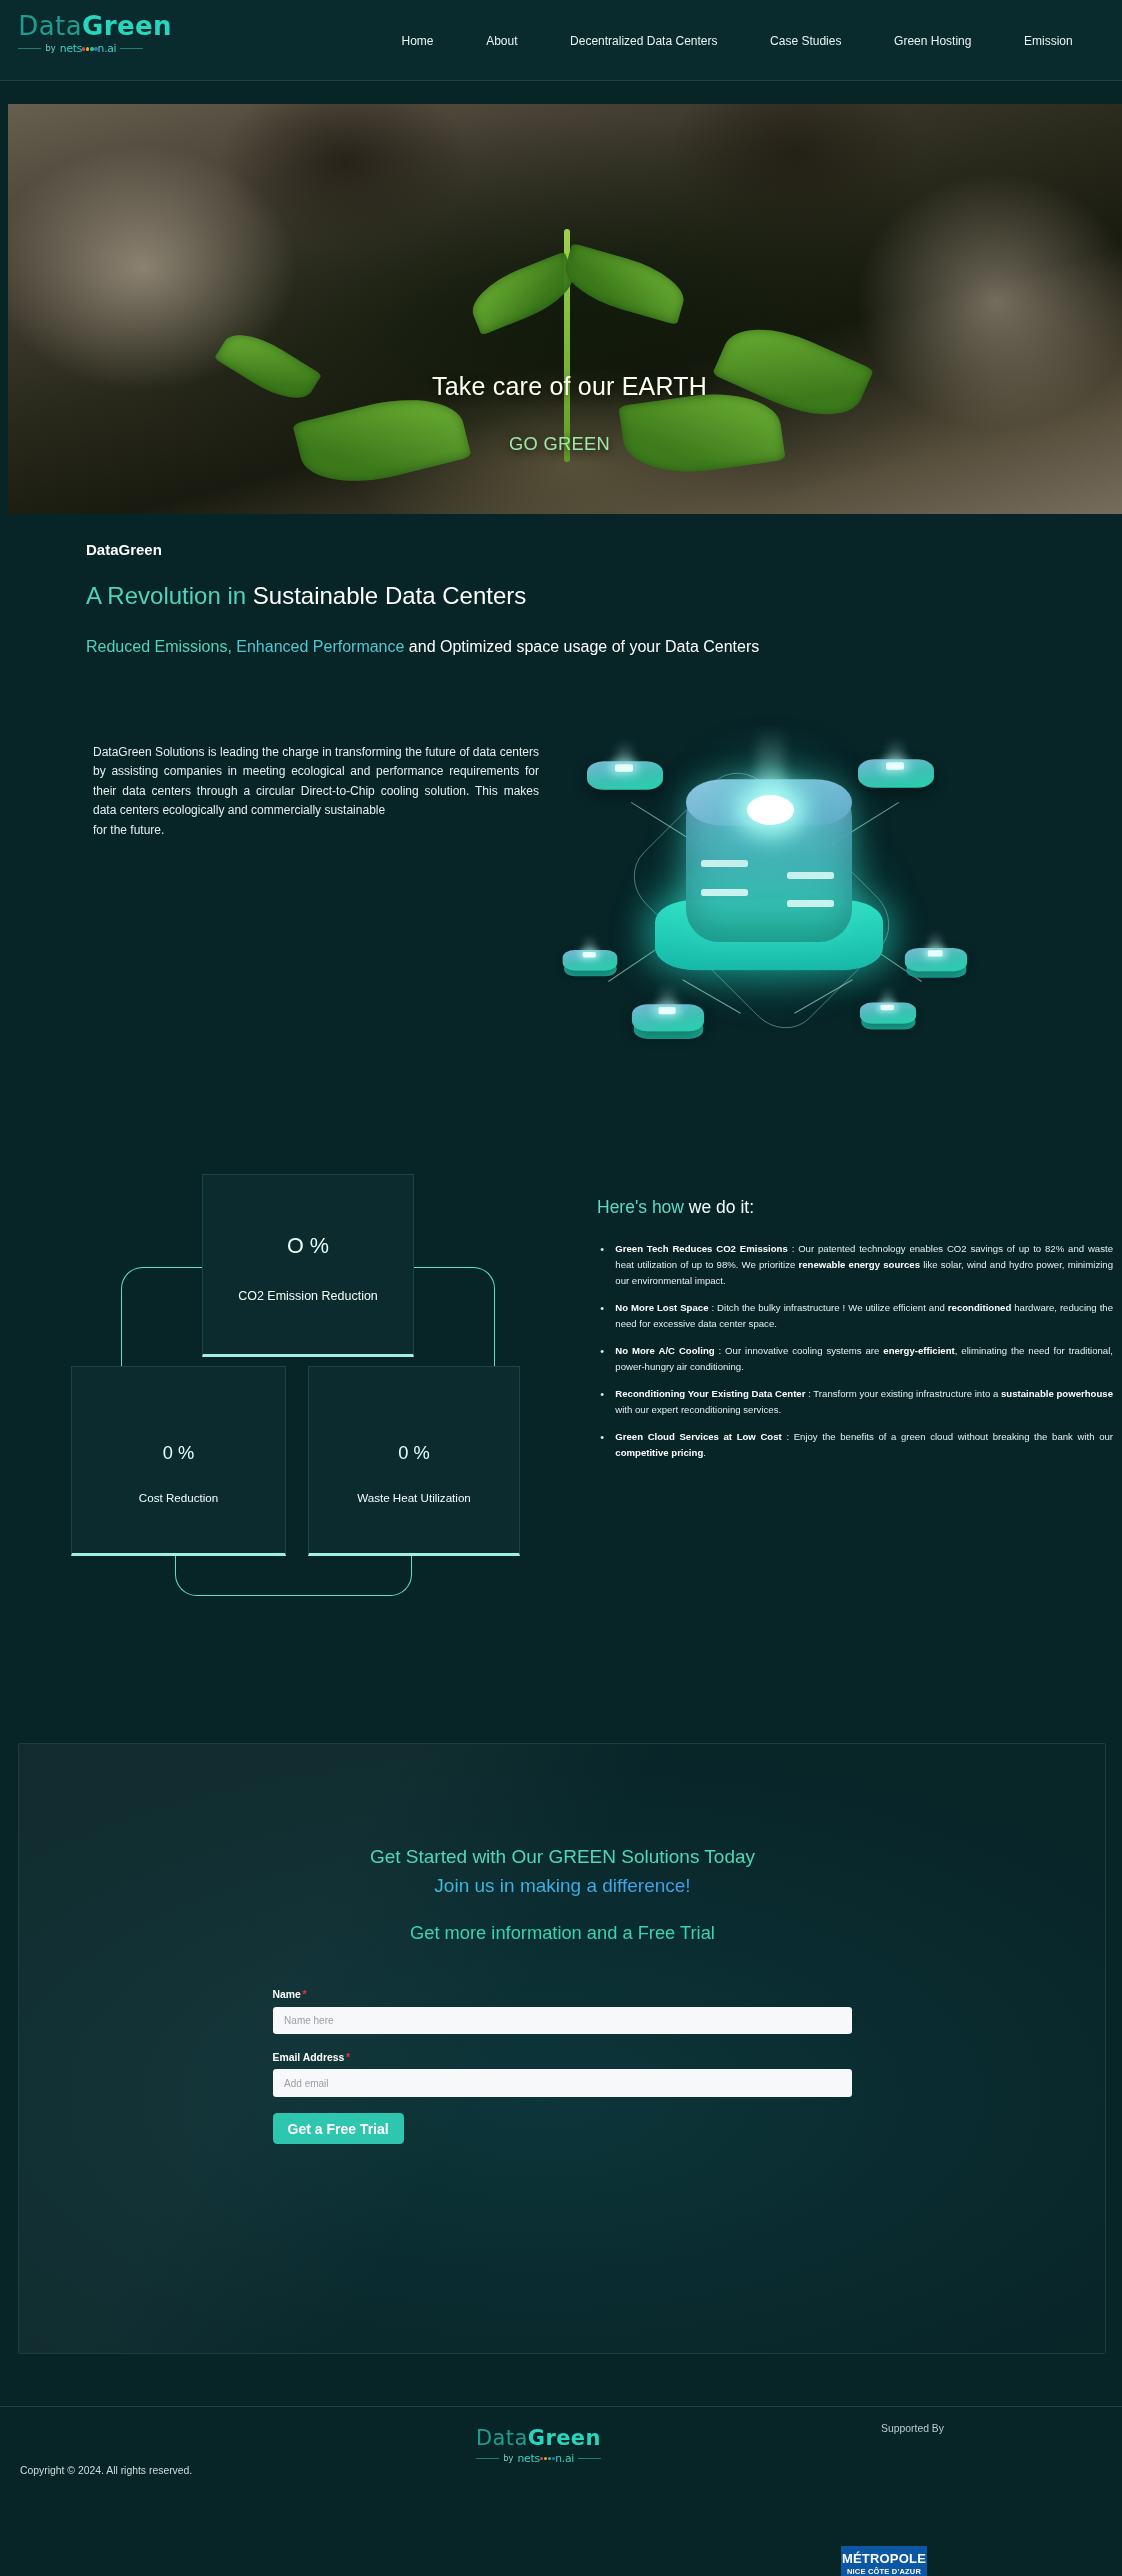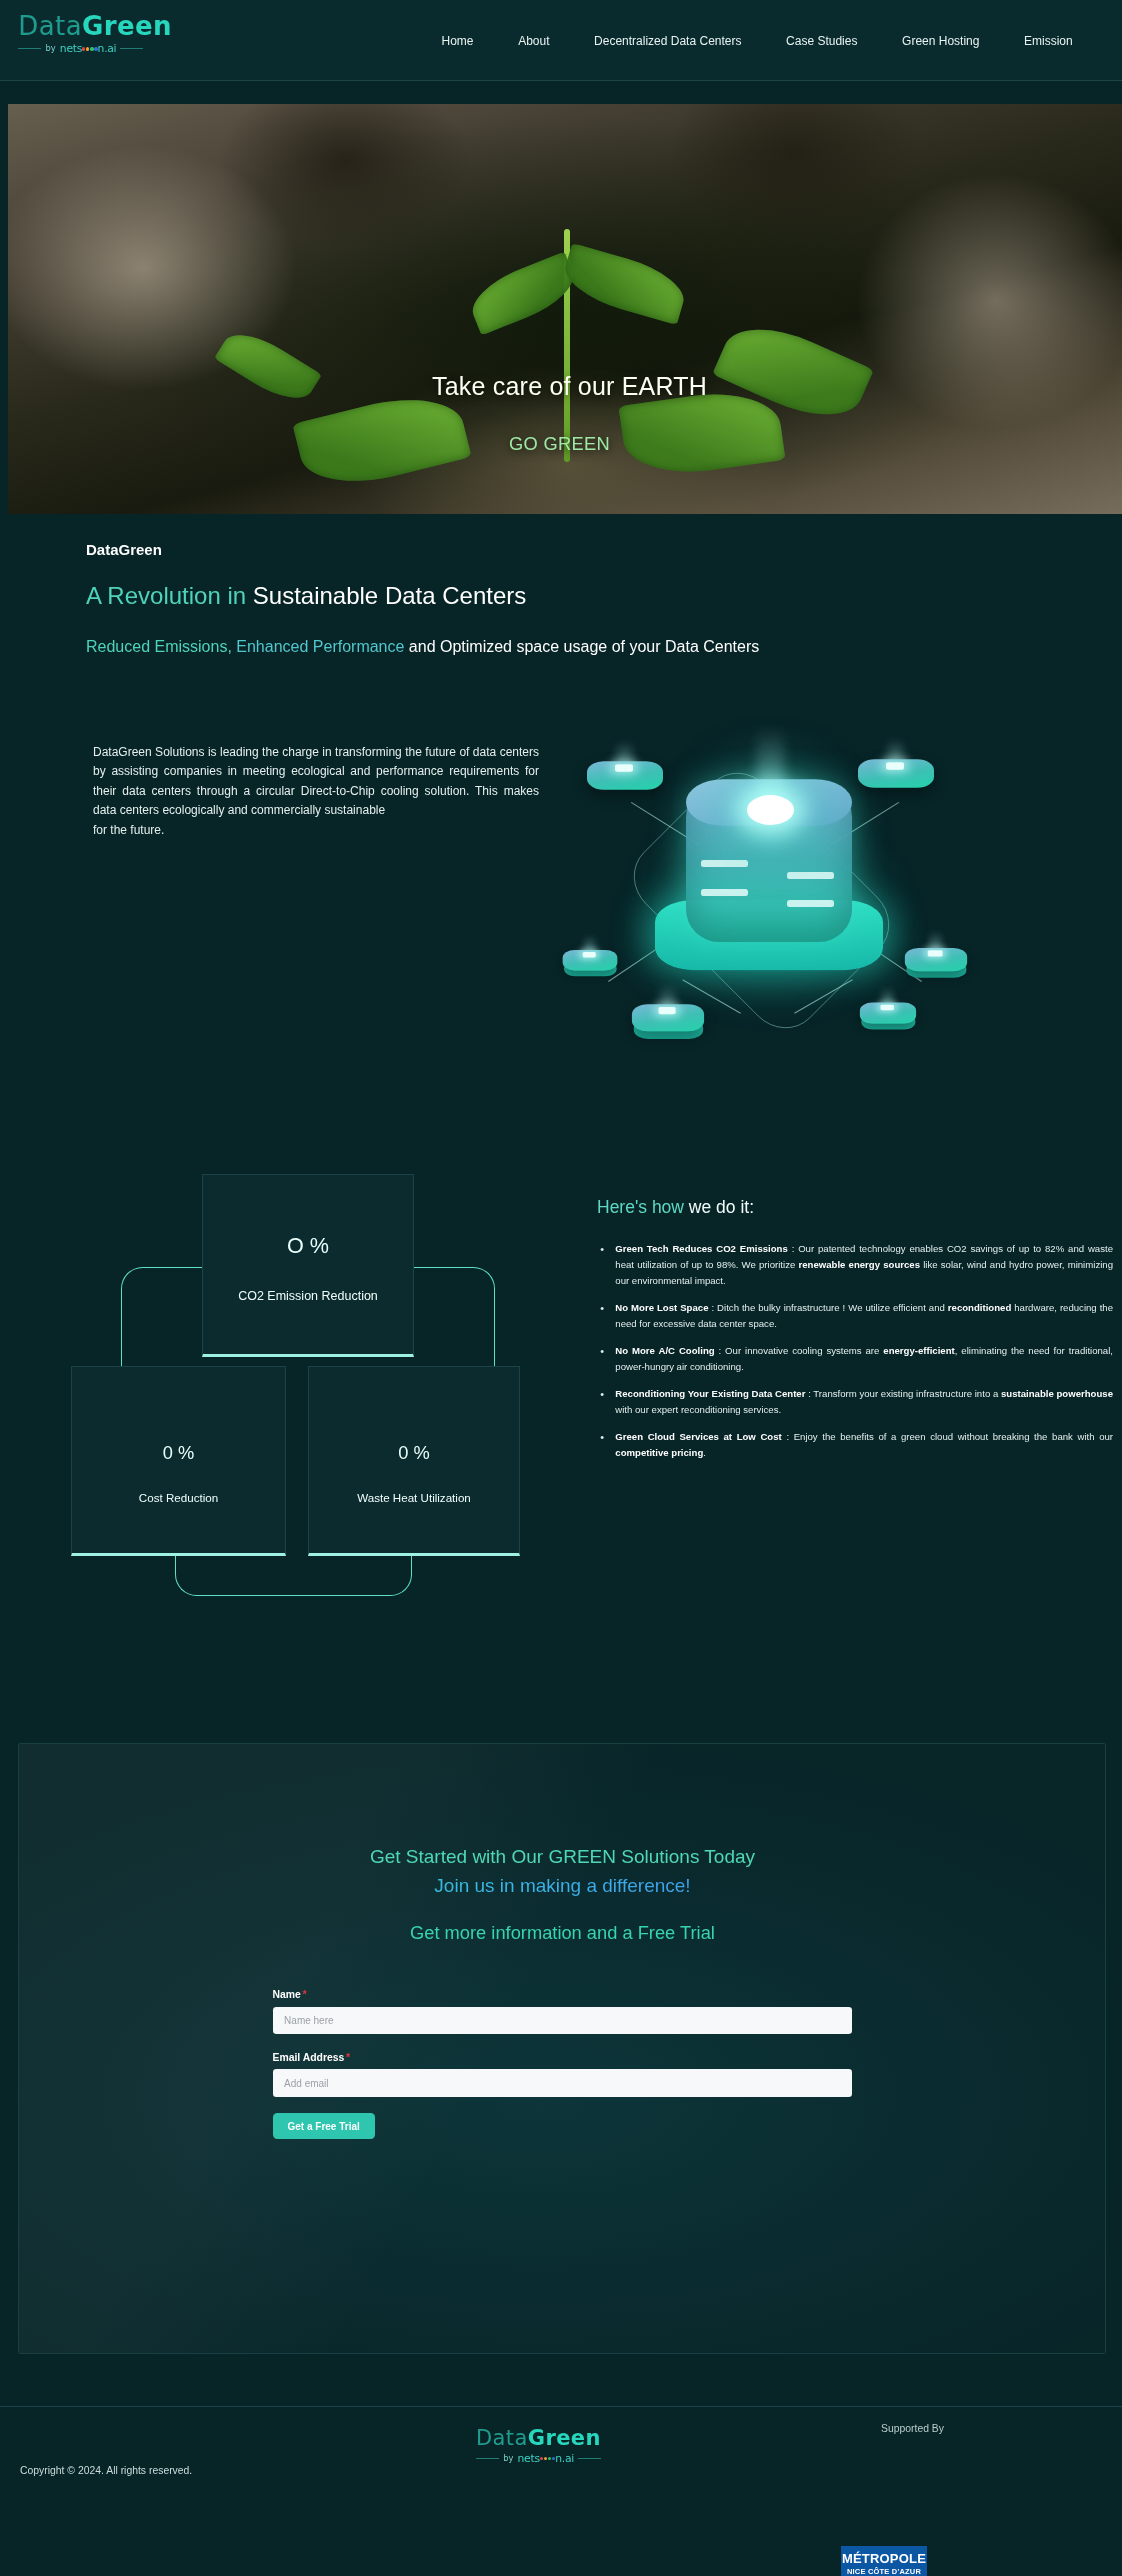--- a/index.html
+++ b/index.html
@@ -31,21 +31,21 @@
     margin-top: 3.3px; height: 11.6px;
   }
   .logo-rule { height: 0.8px; background: #1f7d74; flex: 0 0 23px; }
   .logo-by { font-size: 8.3px; color: #79cfc5; font-family: "DejaVu Sans", sans-serif;}
   .logo-ns { font-size: 10.8px; color: #3fd0c3; letter-spacing: -0.3px; font-family: "DejaVu Sans", sans-serif;}
   .dots { display: inline-flex; gap: 0.8px; vertical-align: middle; }
   .dot { width: 3.3px; height: 3.3px; border-radius: 50%; display: inline-block; }
 
   .nav-links {
     position: absolute; right: 32px; top: 0; height: 81px;
-    display: flex; align-items: center; gap: 8px;
+    display: flex; align-items: center; gap: 16px;
   }
   .nav-link {
     color: #e9f3f2; font-size: 12px; padding: 5px 18.3px;
     text-decoration: none; white-space: nowrap; cursor: pointer;
   }
 
   
   .hero {
     position: absolute; top: 104px; left: 8px; width: 1123px; height: 410px;
     overflow: hidden;
@@ -264,21 +264,21 @@
   .f-label .req { color: #e8323c; font-size: 10.8px; margin-left: 1.7px; }
   .f-input {
     width: 579px; height: 27.4px; border: none; border-radius: 3.3px;
     background: #f7f8fa; padding: 0 11.6px;
     font-family: "Liberation Sans", sans-serif; font-size: 10px; color: #333;
     margin-bottom: 16.6px; display: block;
   }
   .f-input::placeholder { color: #9aa1a8; }
   .f-btn {
     background: #2ec6ae; border: none; border-radius: 4.2px;
-    color: #ffffff; font-size: 10px; font-weight: 700;
+    color: #ffffff; font-size: 14px; font-weight: 700;
     padding: 7.5px 15px; cursor: pointer;
     font-family: "Liberation Sans", sans-serif;
   }
 
   
   .footer {
     position: absolute; top: 2406px; left: 0; width: 1123px; height: 170px;
     border-top: 0.8px solid #1b4448;
   }
   .copyright {

